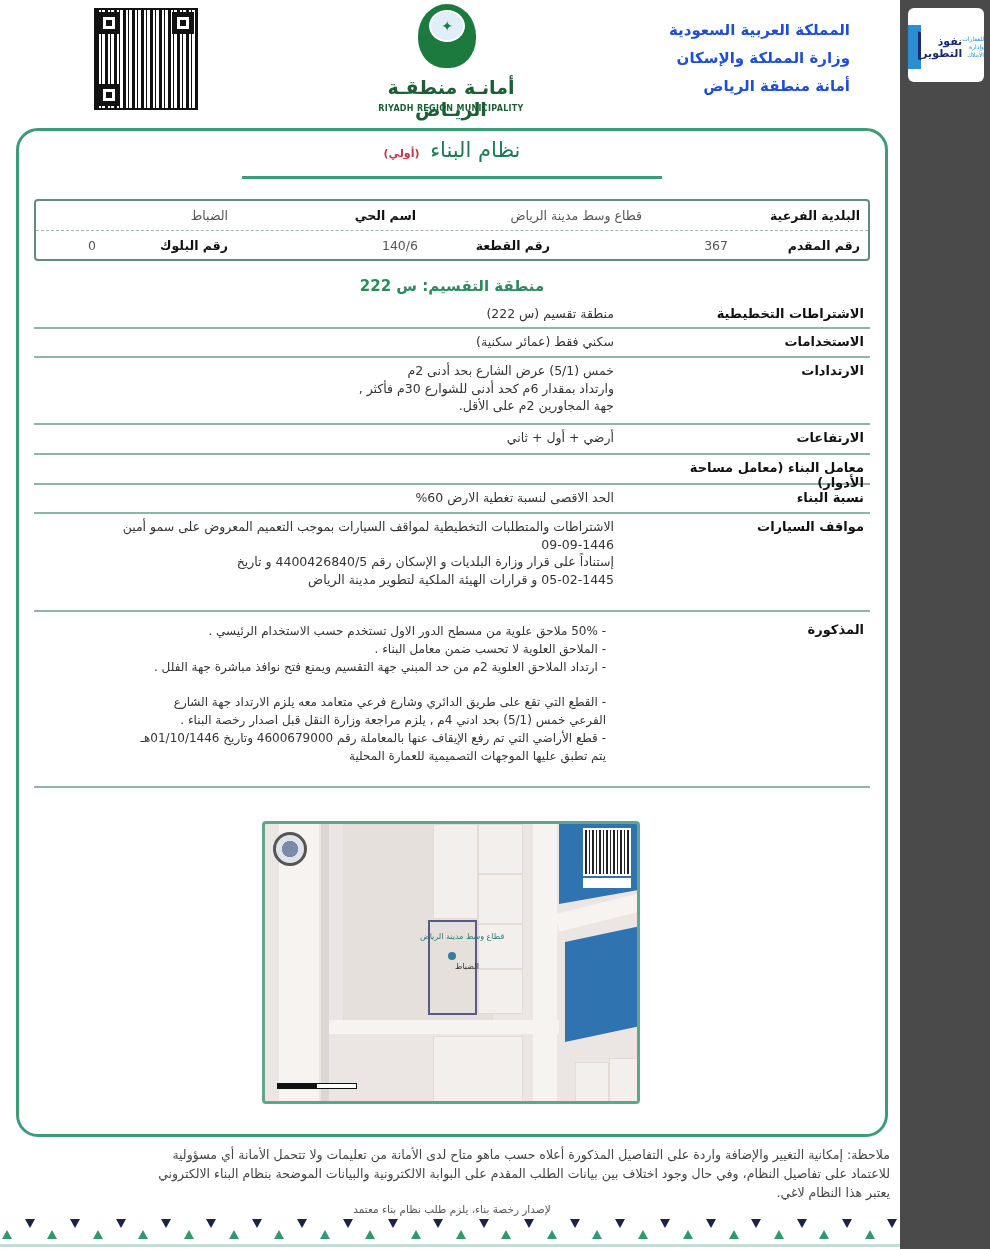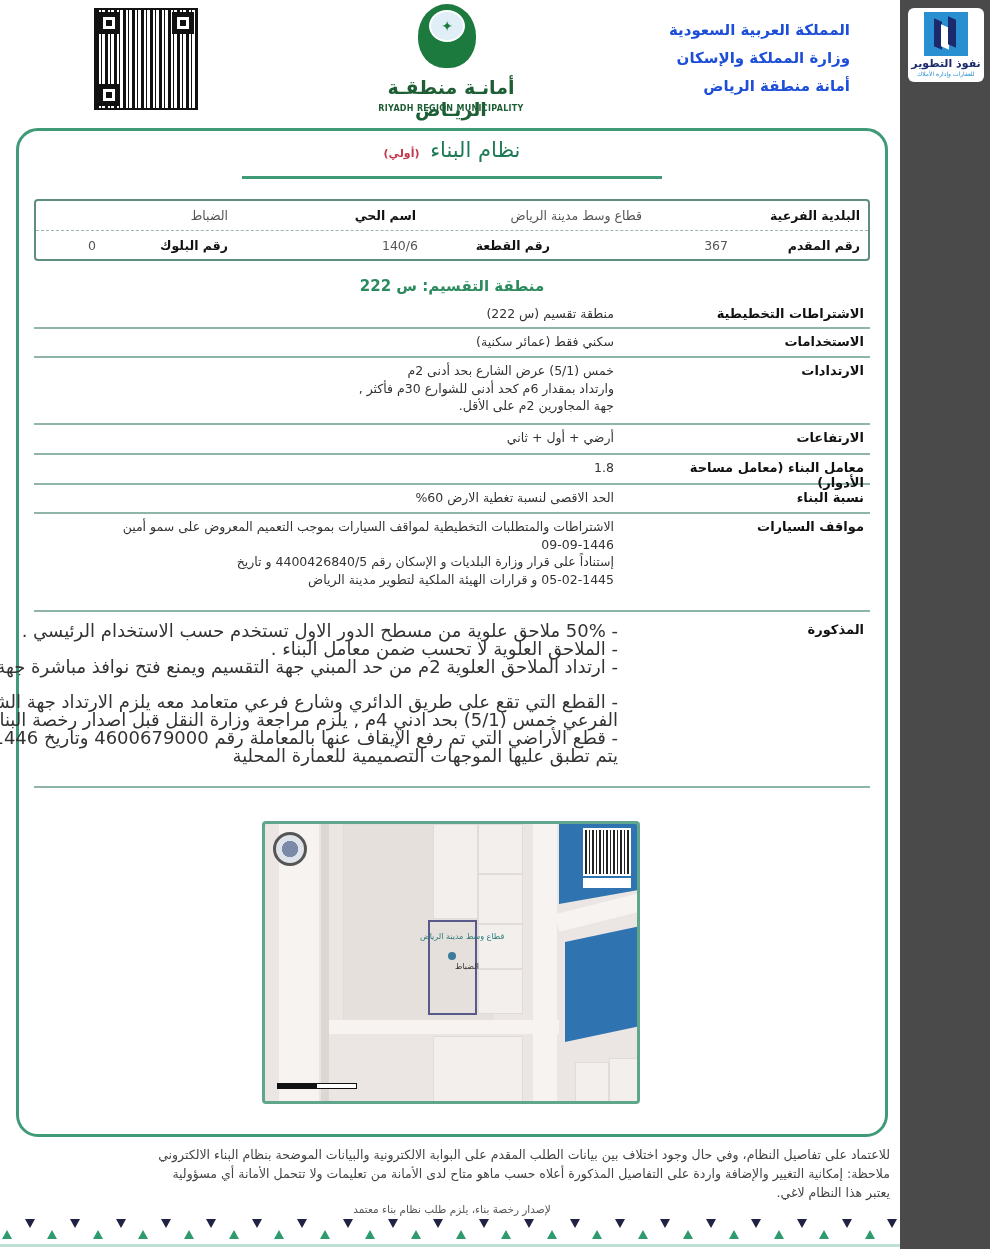--- a/index.html
+++ b/index.html
@@ -1,21 +1,21 @@
 <!DOCTYPE html>
 <html><head>
   <meta charset="utf-8">
   <style>
     * { box-sizing: border-box; margin: 0; padding: 0; }
     html, body { width: 990px; height: 1249px; overflow: hidden; background: #ffffff; }
     body { font-family: "DejaVu Sans", sans-serif; color: #222; position: relative; }
 
     
     .side-strip { position: absolute; left: 900px; top: 0; width: 90px; height: 1249px; background: #4a4a4a; }
-    .brand-badge { position: absolute; left: 908px; top: 8px; width: 76px; height: 74px; background: #fff; border-radius: 6px; display: flex; flex-direction: column; align-items: center; padding-top: 4px; }
+    .brand-badge { position: absolute; left: 908px; top: 8px; width: 76px; height: 74px; background: #fff; border-radius: 6px; display: flex; align-items: center; padding-top: 4px; }
     .brand-mark { width: 44px; height: 44px; background: #2a8fd0; position: relative; overflow: hidden; }
     .brand-mark .b1 { position: absolute; left: 10px; top: 8px; width: 8px; height: 28px; background: #1a2a6c; transform: skewY(25deg); }
     .brand-mark .b2 { position: absolute; left: 24px; top: 6px; width: 8px; height: 28px; background: #1a2a6c; transform: skewY(25deg); }
     .brand-mark .b3 { position: absolute; left: 17px; top: 14px; width: 8px; height: 22px; background: #ffffff; transform: skewY(25deg); }
     .brand-name { font-family: "DejaVu Sans", sans-serif; font-size: 11px; font-weight: bold; color: #1a2a6c; margin-top: 2px; direction: rtl; line-height: 12px; }
     .brand-sub { font-size: 6px; color: #2a8fd0; direction: rtl; line-height: 8px; }
 
     
     .qr { position: absolute; background:
         repeating-linear-gradient(90deg, #111 0 3px, #fff 3px 5px, #111 5px 6px, #fff 6px 9px),
@@ -51,21 +51,21 @@
 
     
     .spec { position: absolute; left: 34px; top: 301px; width: 836px; direction: rtl; }
     .spec-row { position: relative; border-bottom: 2px solid #8fb5ab; display: flex; }
     .spec-row .k { width: 226px; padding-right: 6px; font-size: 13px; font-weight: bold; color: #111; padding-top: 5px; }
     .spec-row .v { flex: 1; font-size: 12.5px; color: #333; line-height: 17.5px; padding-top: 4px; padding-bottom: 4px; padding-right: 30px; }
     .spec-row .v div { white-space: nowrap; }
 
     .notes { position: absolute; left: 34px; top: 614px; width: 836px; direction: rtl; border-bottom: 2px solid #8fb5ab; height: 174px; }
     .notes .k { position: absolute; right: 6px; top: 8px; font-size: 13px; font-weight: bold; color: #111; }
-    .notes .v { position: absolute; right: 252px; top: 8px; width: 580px; font-size: 18px; line-height: 18.2px; color: #333; }
+    .notes .v { position: absolute; right: 264px; top: 8px; width: 580px; font-size: 12px; line-height: 18.2px; color: #333; }
     .notes .v div { white-space: nowrap; }
     .notes .gap { height: 16px; }
 
     
     .map { position: absolute; left: 262px; top: 821px; width: 378px; height: 283px; border: 3px solid #5fa68c; border-radius: 4px; background: #ebe6e4; overflow: hidden; }
     .map .road { position: absolute; background: #f6f3f1; }
     .map .parcel { position: absolute; background: #f3efed; border: 1px solid #e2dcd9; }
     .map .water { position: absolute; background: #2f74b0; }
     .map .sel { position: absolute; left: 163px; top: 96px; width: 49px; height: 95px; border: 2px solid #5a5a8a; }
     .map .pin { position: absolute; left: 183px; top: 128px; width: 8px; height: 8px; border-radius: 50%; background: #3a7a9a; }
@@ -167,23 +167,20 @@
     </div>
   </div>
   <div class="spec-row" style="height:30px;">
     <div class="k">الارتفاعات</div>
     <div class="v">
         <div>أرضي + أول + ثاني</div>
       </div>
   </div>
   <div class="spec-row" style="height:30px;">
     <div class="k">معامل البناء (معامل مساحة الأدوار)</div>
-    <div class="v">
-        <div>1.8</div>
-      </div>
   </div>
   <div class="spec-row" style="height:29px;">
     <div class="k">نسبة البناء</div>
     <div class="v">
         <div>الحد الاقصى لنسبة تغطية الارض 60%</div>
       </div>
   </div>
   <div class="spec-row" style="height:98px;">
     <div class="k">مواقف السيارات</div>
     <div class="v">
@@ -230,22 +227,22 @@
   <div class="pin"></div>
   <div class="lbl-green">قطاع وسط مدينة الرياض</div>
   <div class="lbl-dark">الضباط</div>
   <div class="compass"></div>
   <div class="map-qr"></div>
   <div class="map-qr-cap"></div>
   <div class="scalebar"></div>
 </div>
 
 <div class="footer-note">
+  <div>ملاحظة: إمكانية التغيير والإضافة واردة على التفاصيل المذكورة أعلاه حسب ماهو متاح لدى الأمانة من تعليمات ولا تتحمل الأمانة أي مسؤولية</div>
   <div>للاعتماد على تفاصيل النظام، وفي حال وجود اختلاف بين بيانات الطلب المقدم على البوابة الالكترونية والبيانات الموضحة بنظام البناء الالكتروني</div>
-  <div>ملاحظة: إمكانية التغيير والإضافة واردة على التفاصيل المذكورة أعلاه حسب ماهو متاح لدى الأمانة من تعليمات ولا تتحمل الأمانة أي مسؤولية</div>
   <div>يعتبر هذا النظام لاغي.</div>
 </div>
 <div class="footer-center">لإصدار رخصة بناء، يلزم طلب نظام بناء معتمد</div>
 
 <div class="tri-row" id="tri-row">
     <div class="tri up"></div>
     <div class="tri down"></div>
     <div class="tri up"></div>
     <div class="tri down"></div>
     <div class="tri up"></div>

